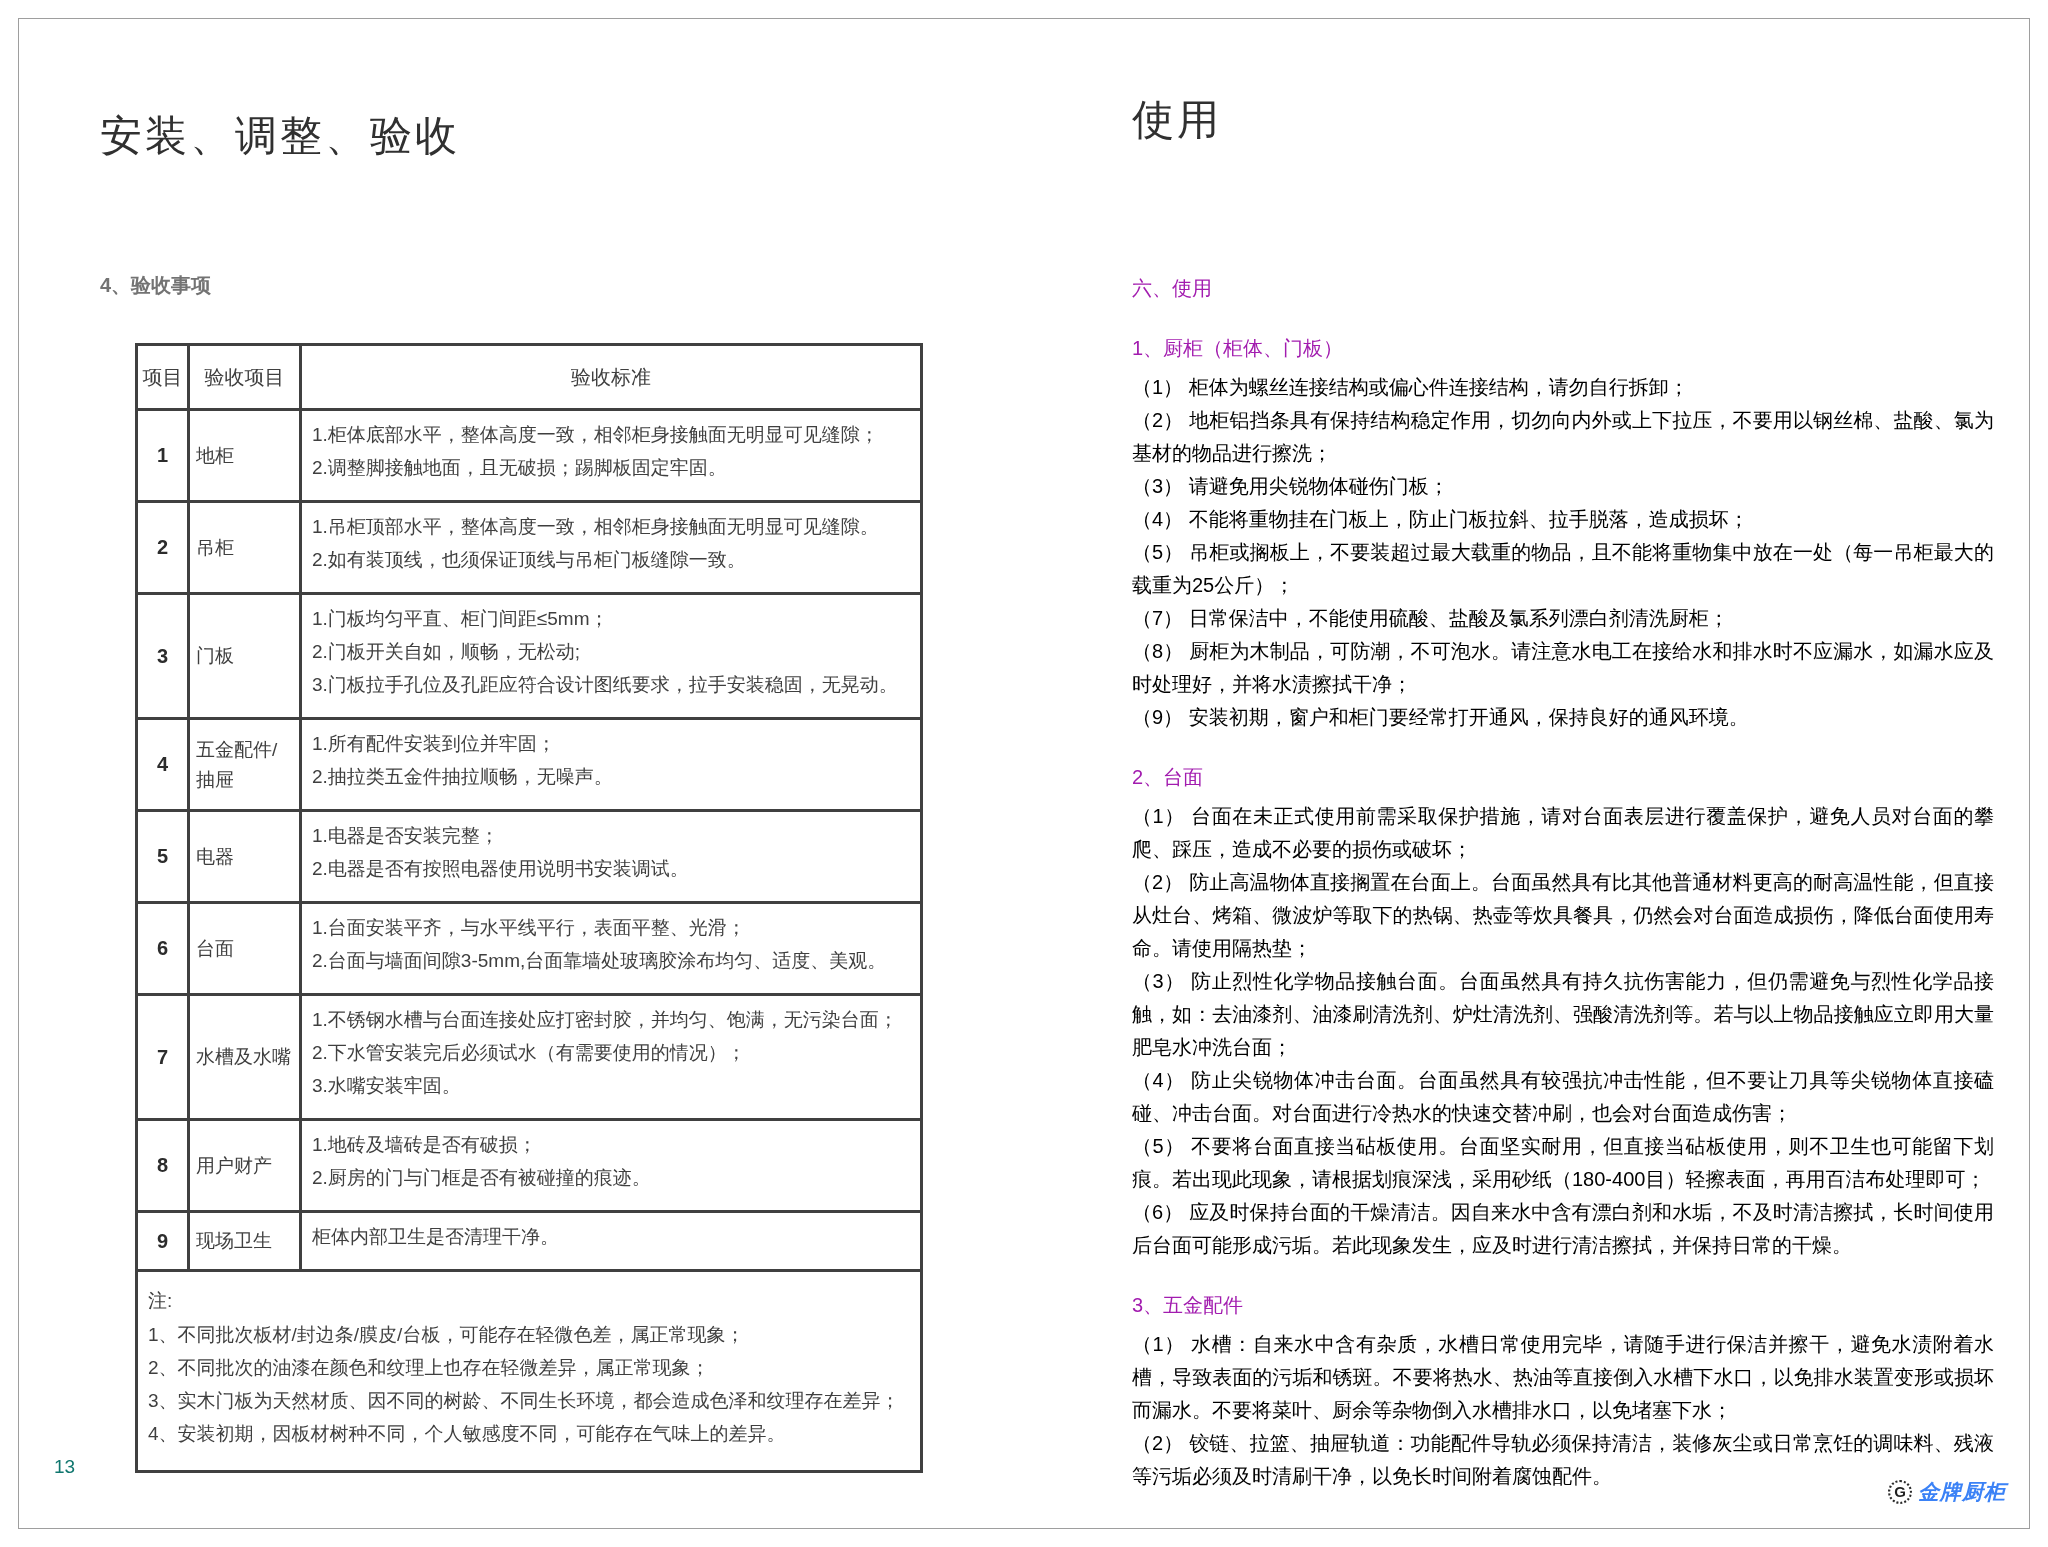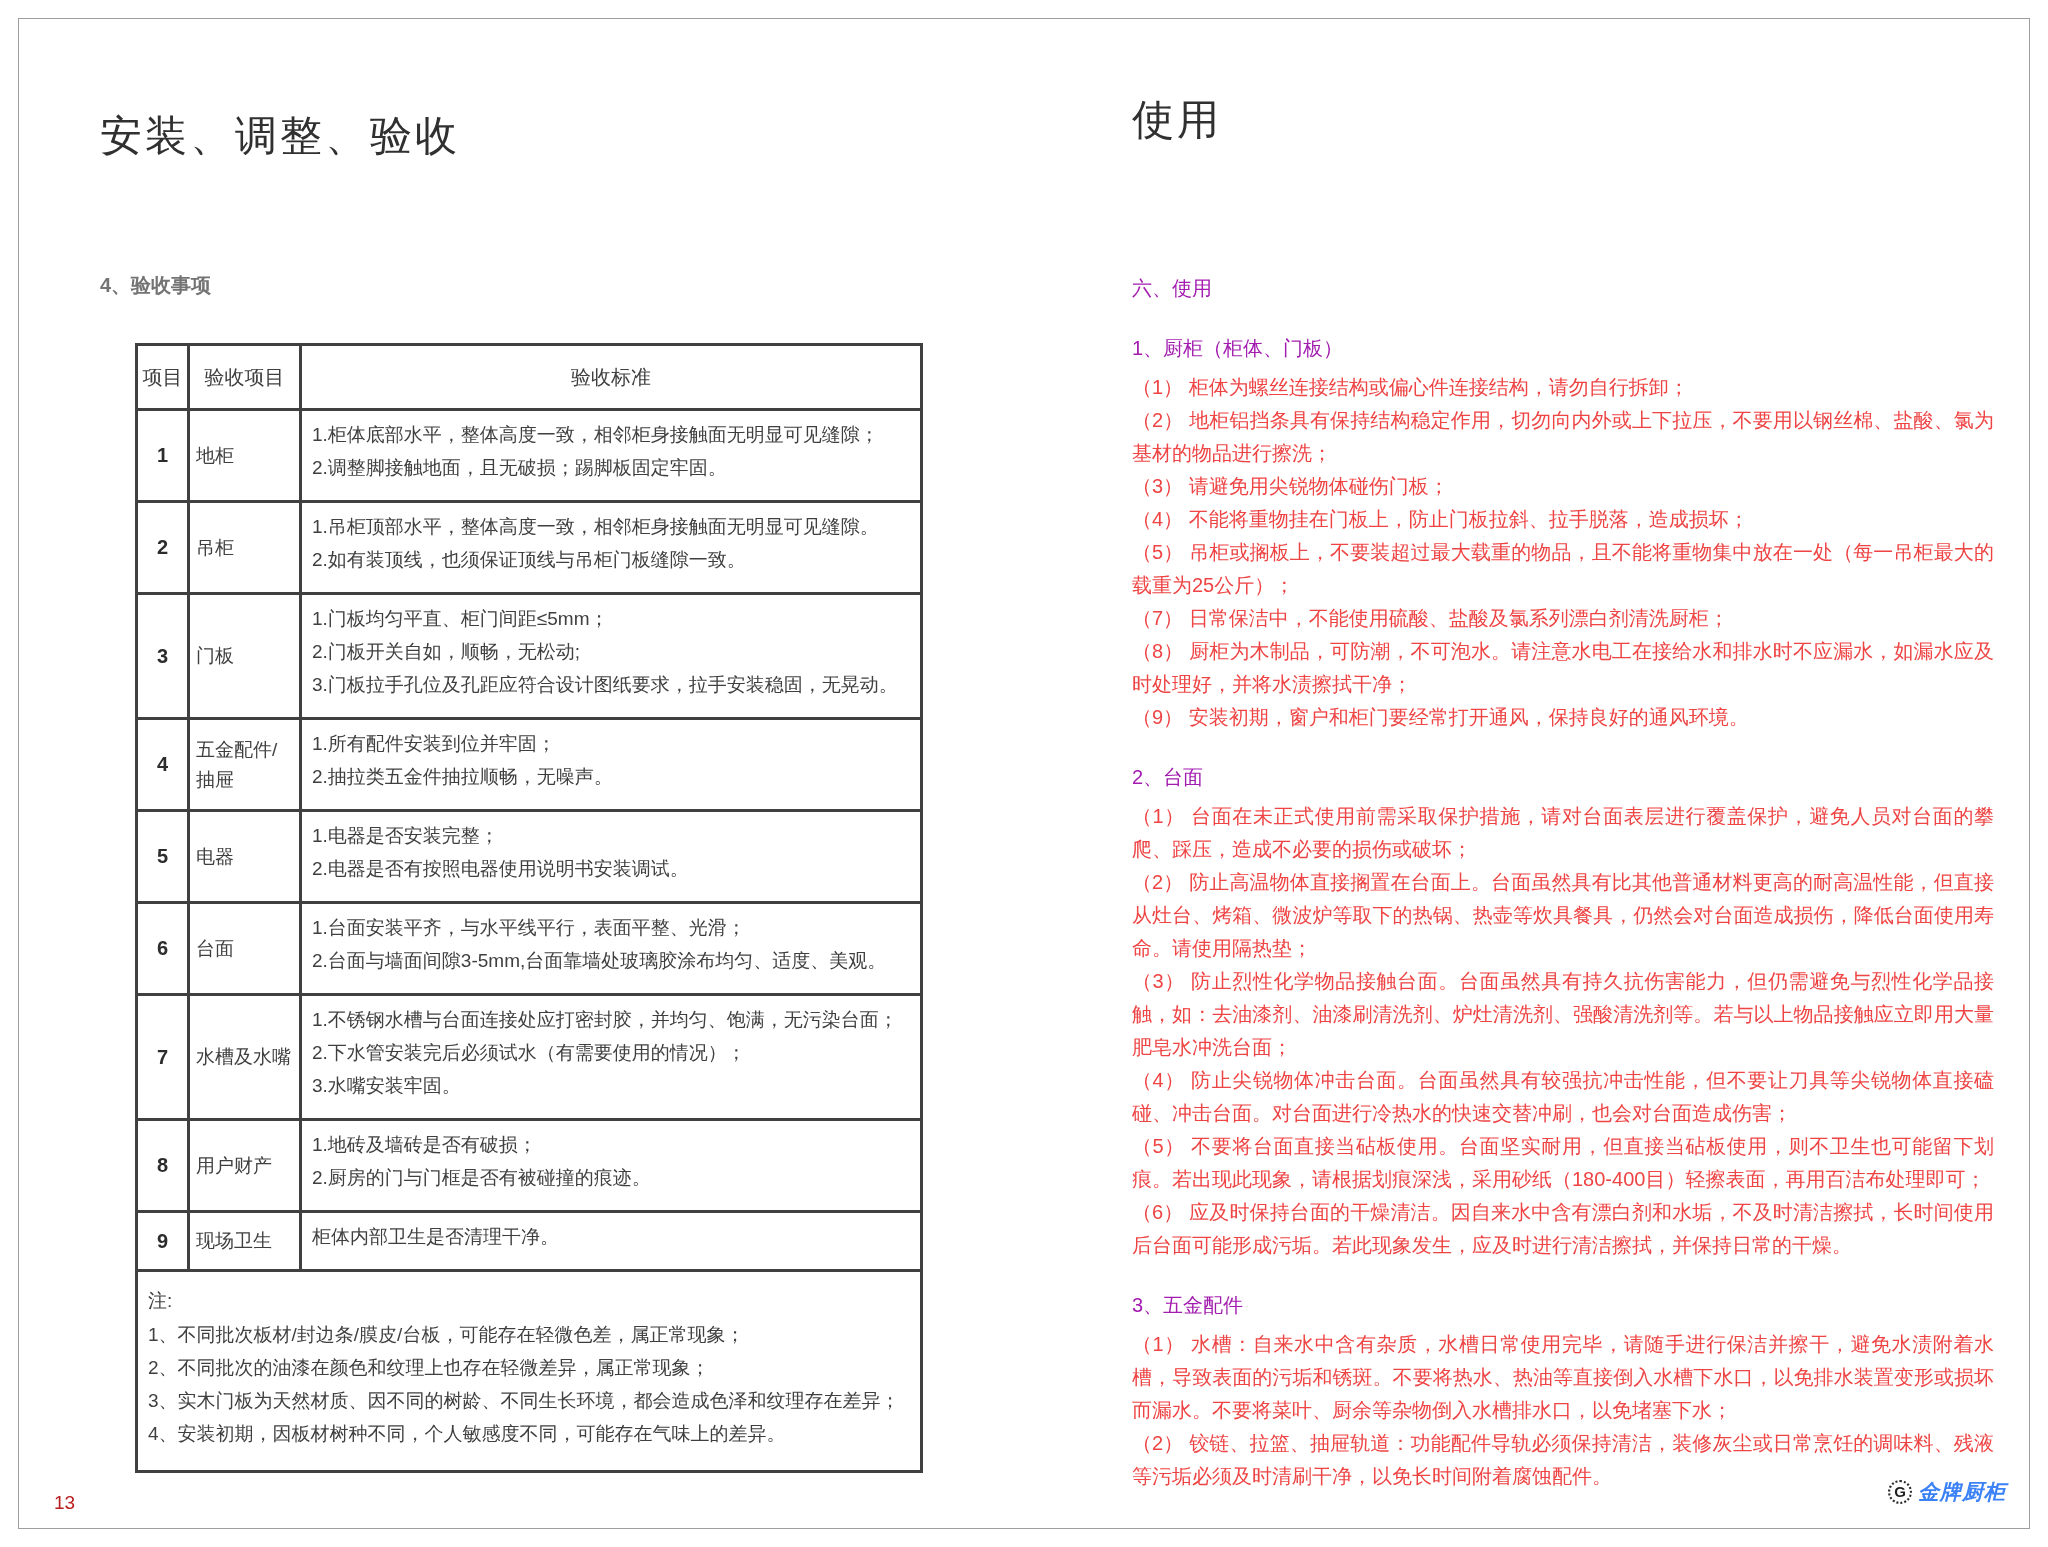--- a/index.html
+++ b/index.html
@@ -39,30 +39,30 @@
   .c-no{
     text-align:center;vertical-align:middle;
     font-weight:600;font-size:20px;color:#2c2c2c;
   }
   .c-item{text-align:left;vertical-align:middle;padding:4px 6px;line-height:30px;}
   .c-std{padding:7px 8px 16px 10px;vertical-align:middle;}
   .std-line{line-height:33px;}
   .notes-cell{padding:12px 12px 20px 10px;}
   .note-title{line-height:34px;font-size:19px;}
   .note-line{line-height:33px;font-size:19px;}
-  .page-number{position:absolute;left:54px;top:1492px;font-size:19px;color:#b91c1c;}
+  .page-number{position:absolute;left:54px;top:1456px;font-size:19px;color:#0f766e;}
   
   .right-col{position:absolute;left:1132px;top:96px;width:862px;}
   .right-sections{margin-top:128px;}
   .rsection{margin-top:27px;}
   .rsection:first-child{margin-top:0;}
   .rheading{font-size:20px;line-height:33px;color:#a21caf;margin-bottom:6px;}
   .rpara{
     margin:0;font-size:20px;line-height:33px;
-    text-align:justify;text-justify:inter-ideograph;color:#ef4444;
+    text-align:justify;text-justify:inter-ideograph;color:#000000;
   }
   
   .brand{position:absolute;left:1888px;top:1478px;display:flex;align-items:center;gap:6px;}
   .brand-circle{
     width:24px;height:24px;border:2.5px dotted #2a2a2a;border-radius:50%;
     display:flex;align-items:center;justify-content:center;
     font-size:15px;font-weight:bold;color:#1f1f1f;box-sizing:border-box;
     background:#fff;
   }
   .brand-g{position:relative;top:-1px;font-weight:700;}

